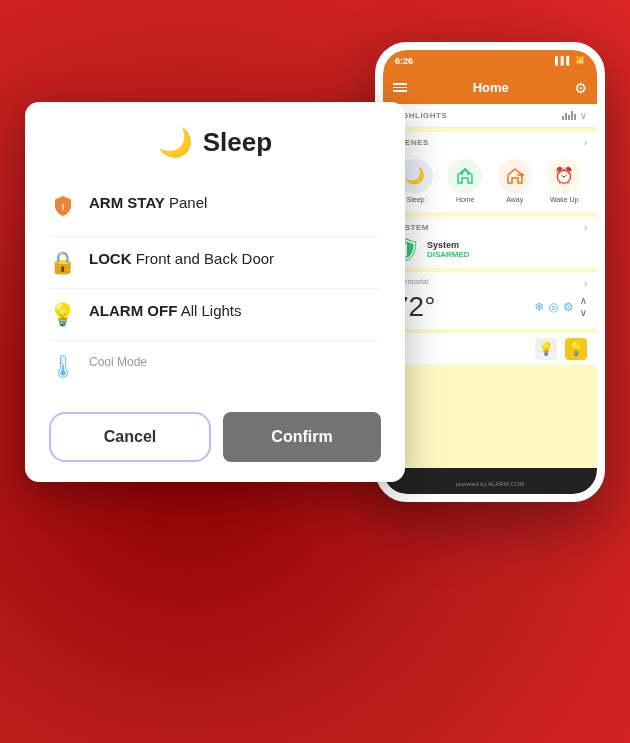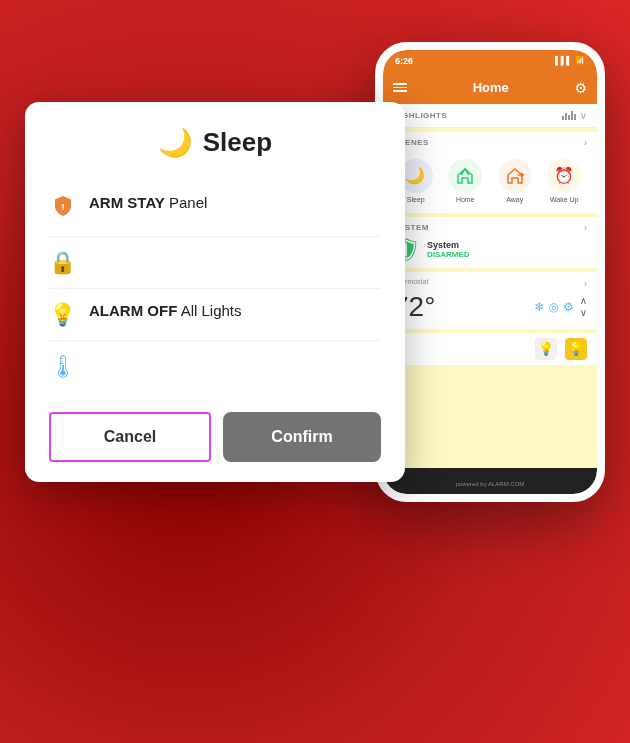--- a/index.html
+++ b/index.html
@@ -412,23 +412,23 @@
 
     .modal-buttons {
       display: flex;
       gap: 12px;
       margin-top: 20px;
     }
 
     .btn-cancel {
       flex: 1;
       padding: 14px;
-      border: 2px solid #d946ef;
-      background: #fff;
-      border-radius: 4px;
+      border: 2px solid #c4b5fd;
+      background: #fff;
+      border-radius: 16px;
       font-size: 16px;
       font-weight: 600;
       color: #333;
       cursor: pointer;
     }
 
     .btn-confirm {
       flex: 1;
       padding: 14px;
       border: none;
@@ -587,34 +587,40 @@
         </span>
         <div class="item-text">
           <span class="item-label">
             <strong>ARM STAY</strong> Panel
           </span>
         </div>
       </div>
 
       <div class="modal-item">
         <span class="item-icon icon-red">🔒</span>
+        <div class="item-text">
+          <span class="item-label">
+            <strong>LOCK</strong> Front and Back Door
+          </span>
+        </div>
       </div>
 
       <div class="modal-item">
         <span class="item-icon icon-yellow">💡</span>
         <div class="item-text">
           <span class="item-label">
             <strong>ALARM OFF</strong> All Lights
           </span>
         </div>
       </div>
 
       <div class="modal-item">
         <span class="item-icon icon-blue">🌡</span>
         <div class="item-text">
+          <div class="item-sublabel">Cool Mode</div>
         </div>
       </div>
 
     </div>
 
     <div class="modal-buttons">
       <button class="btn-cancel">Cancel</button>
       <button class="btn-confirm">Confirm</button>
     </div>
 

